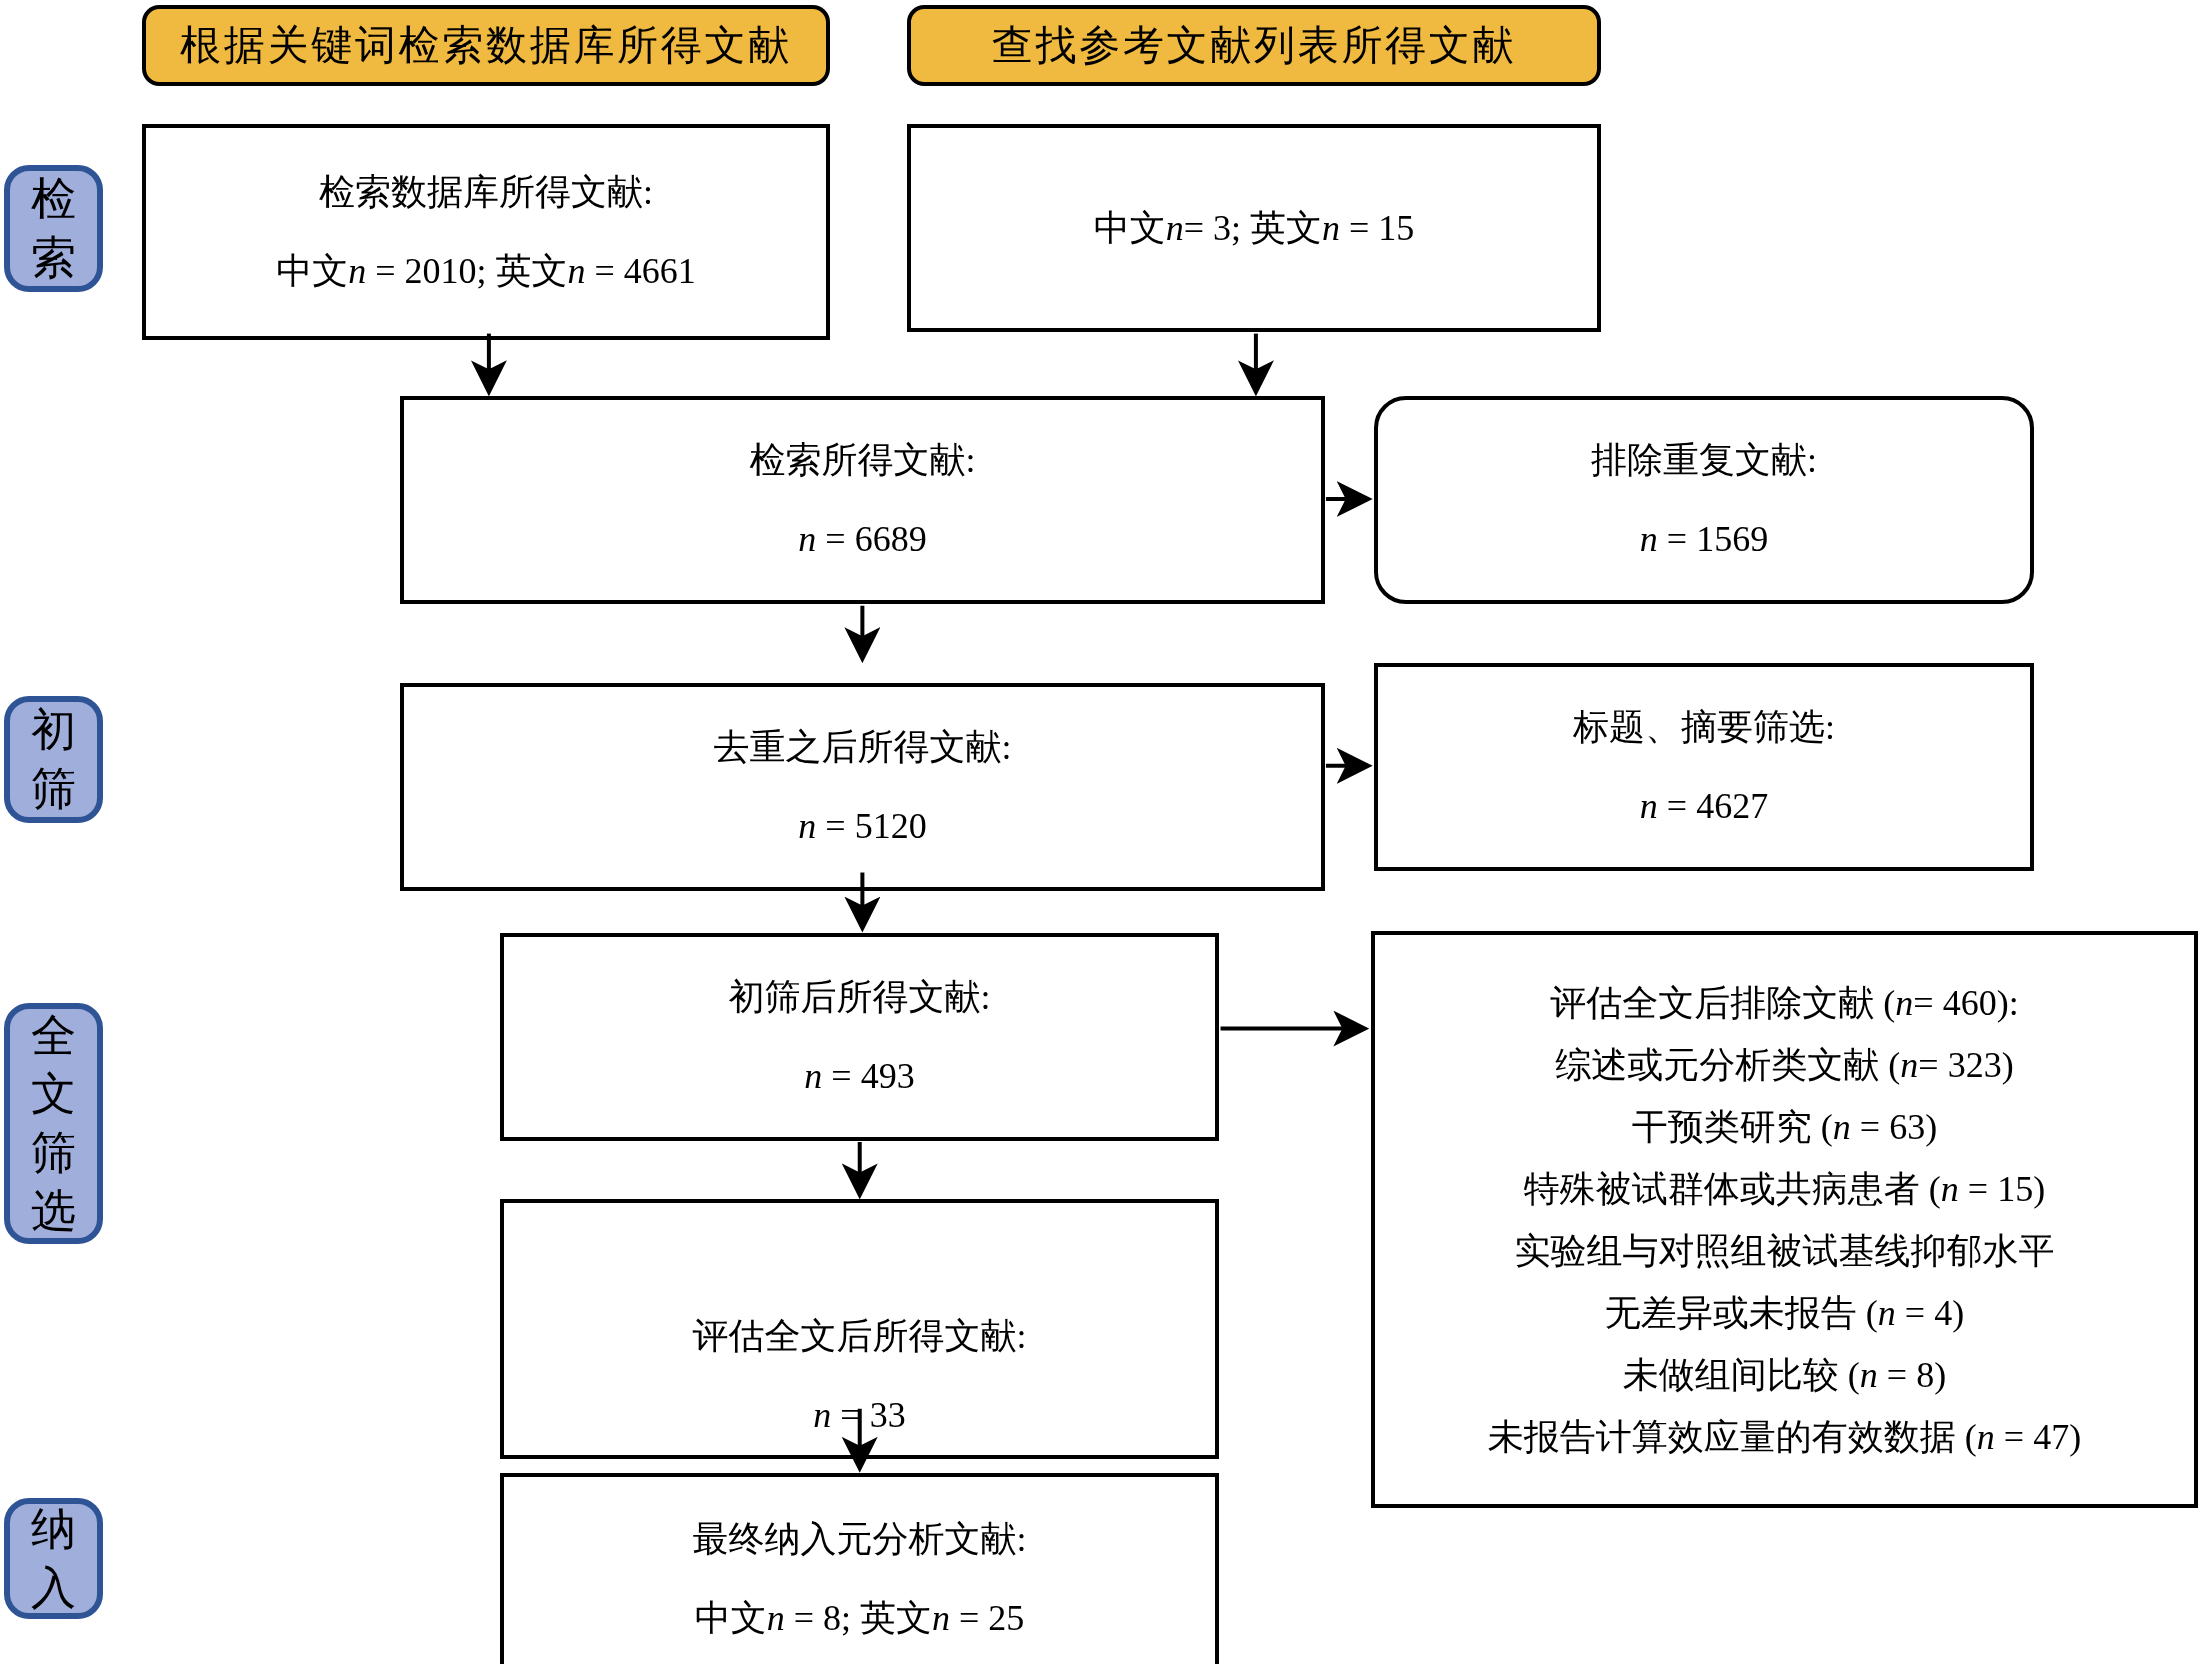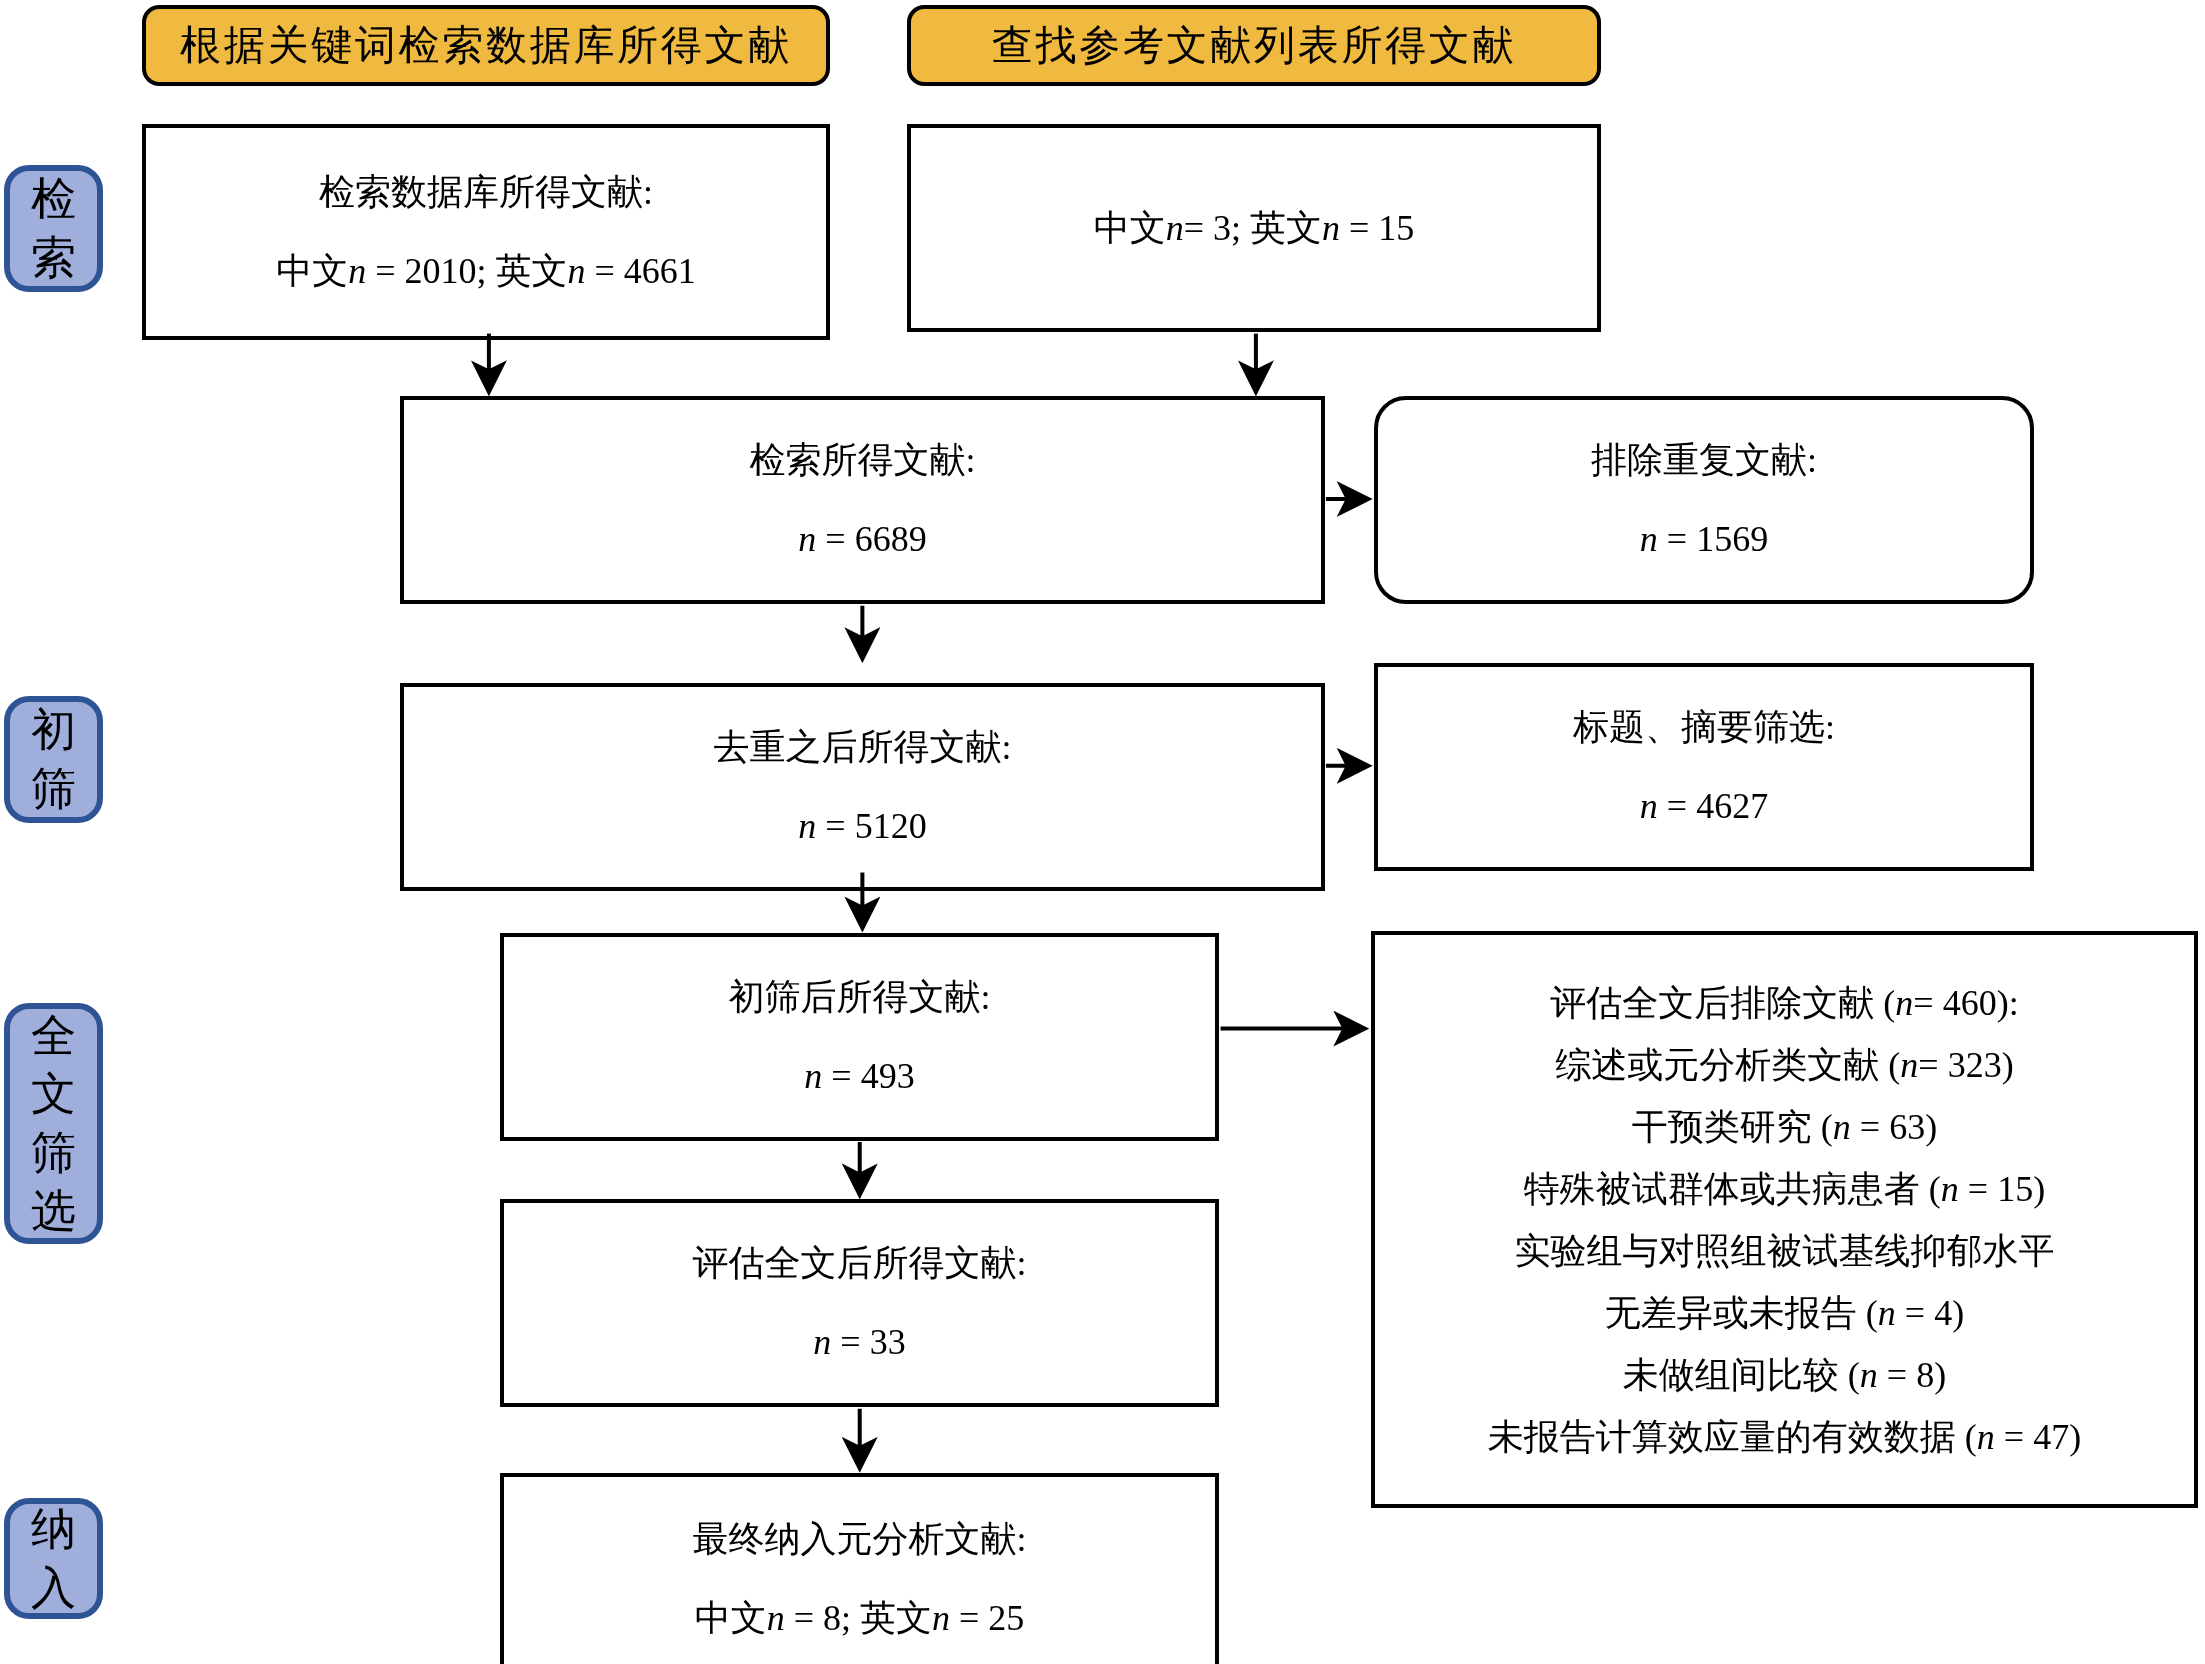--- a/index.html
+++ b/index.html
@@ -108,21 +108,21 @@
     <div class="xline">评估全文后排除文献 (<i>n</i>= 460):</div>
     <div class="xline">综述或元分析类文献 (<i>n</i>= 323)</div>
     <div class="xline">干预类研究 (<i>n</i> = 63)</div>
     <div class="xline">特殊被试群体或共病患者 (<i>n</i> = 15)</div>
     <div class="xline">实验组与对照组被试基线抑郁水平</div>
     <div class="xline">无差异或未报告 (<i>n</i> = 4)</div>
     <div class="xline">未做组间比较 (<i>n</i> = 8)</div>
     <div class="xline">未报告计算效应量的有效数据 (<i>n</i> = 47)</div>
   </div>
 
-  <div class="wbox" style="left:500px;top:1199px;width:719px;height:208px;">
+  <div class="wbox" style="left:500px;top:1199px;width:719px;height:260px;justify-content:flex-end;">
     <div class="bline">评估全文后所得文献:</div>
     <div class="bline"><i>n</i> = 33</div>
   </div>
 
   <div class="wbox" style="left:500px;top:1473px;width:719px;height:212px;">
     <div class="bline">最终纳入元分析文献:</div>
     <div class="bline">中文<i>n</i> = 8; 英文<i>n</i> = 25</div>
   </div>
 
   <svg class="arrows" viewBox="0 0 3306 2496">

